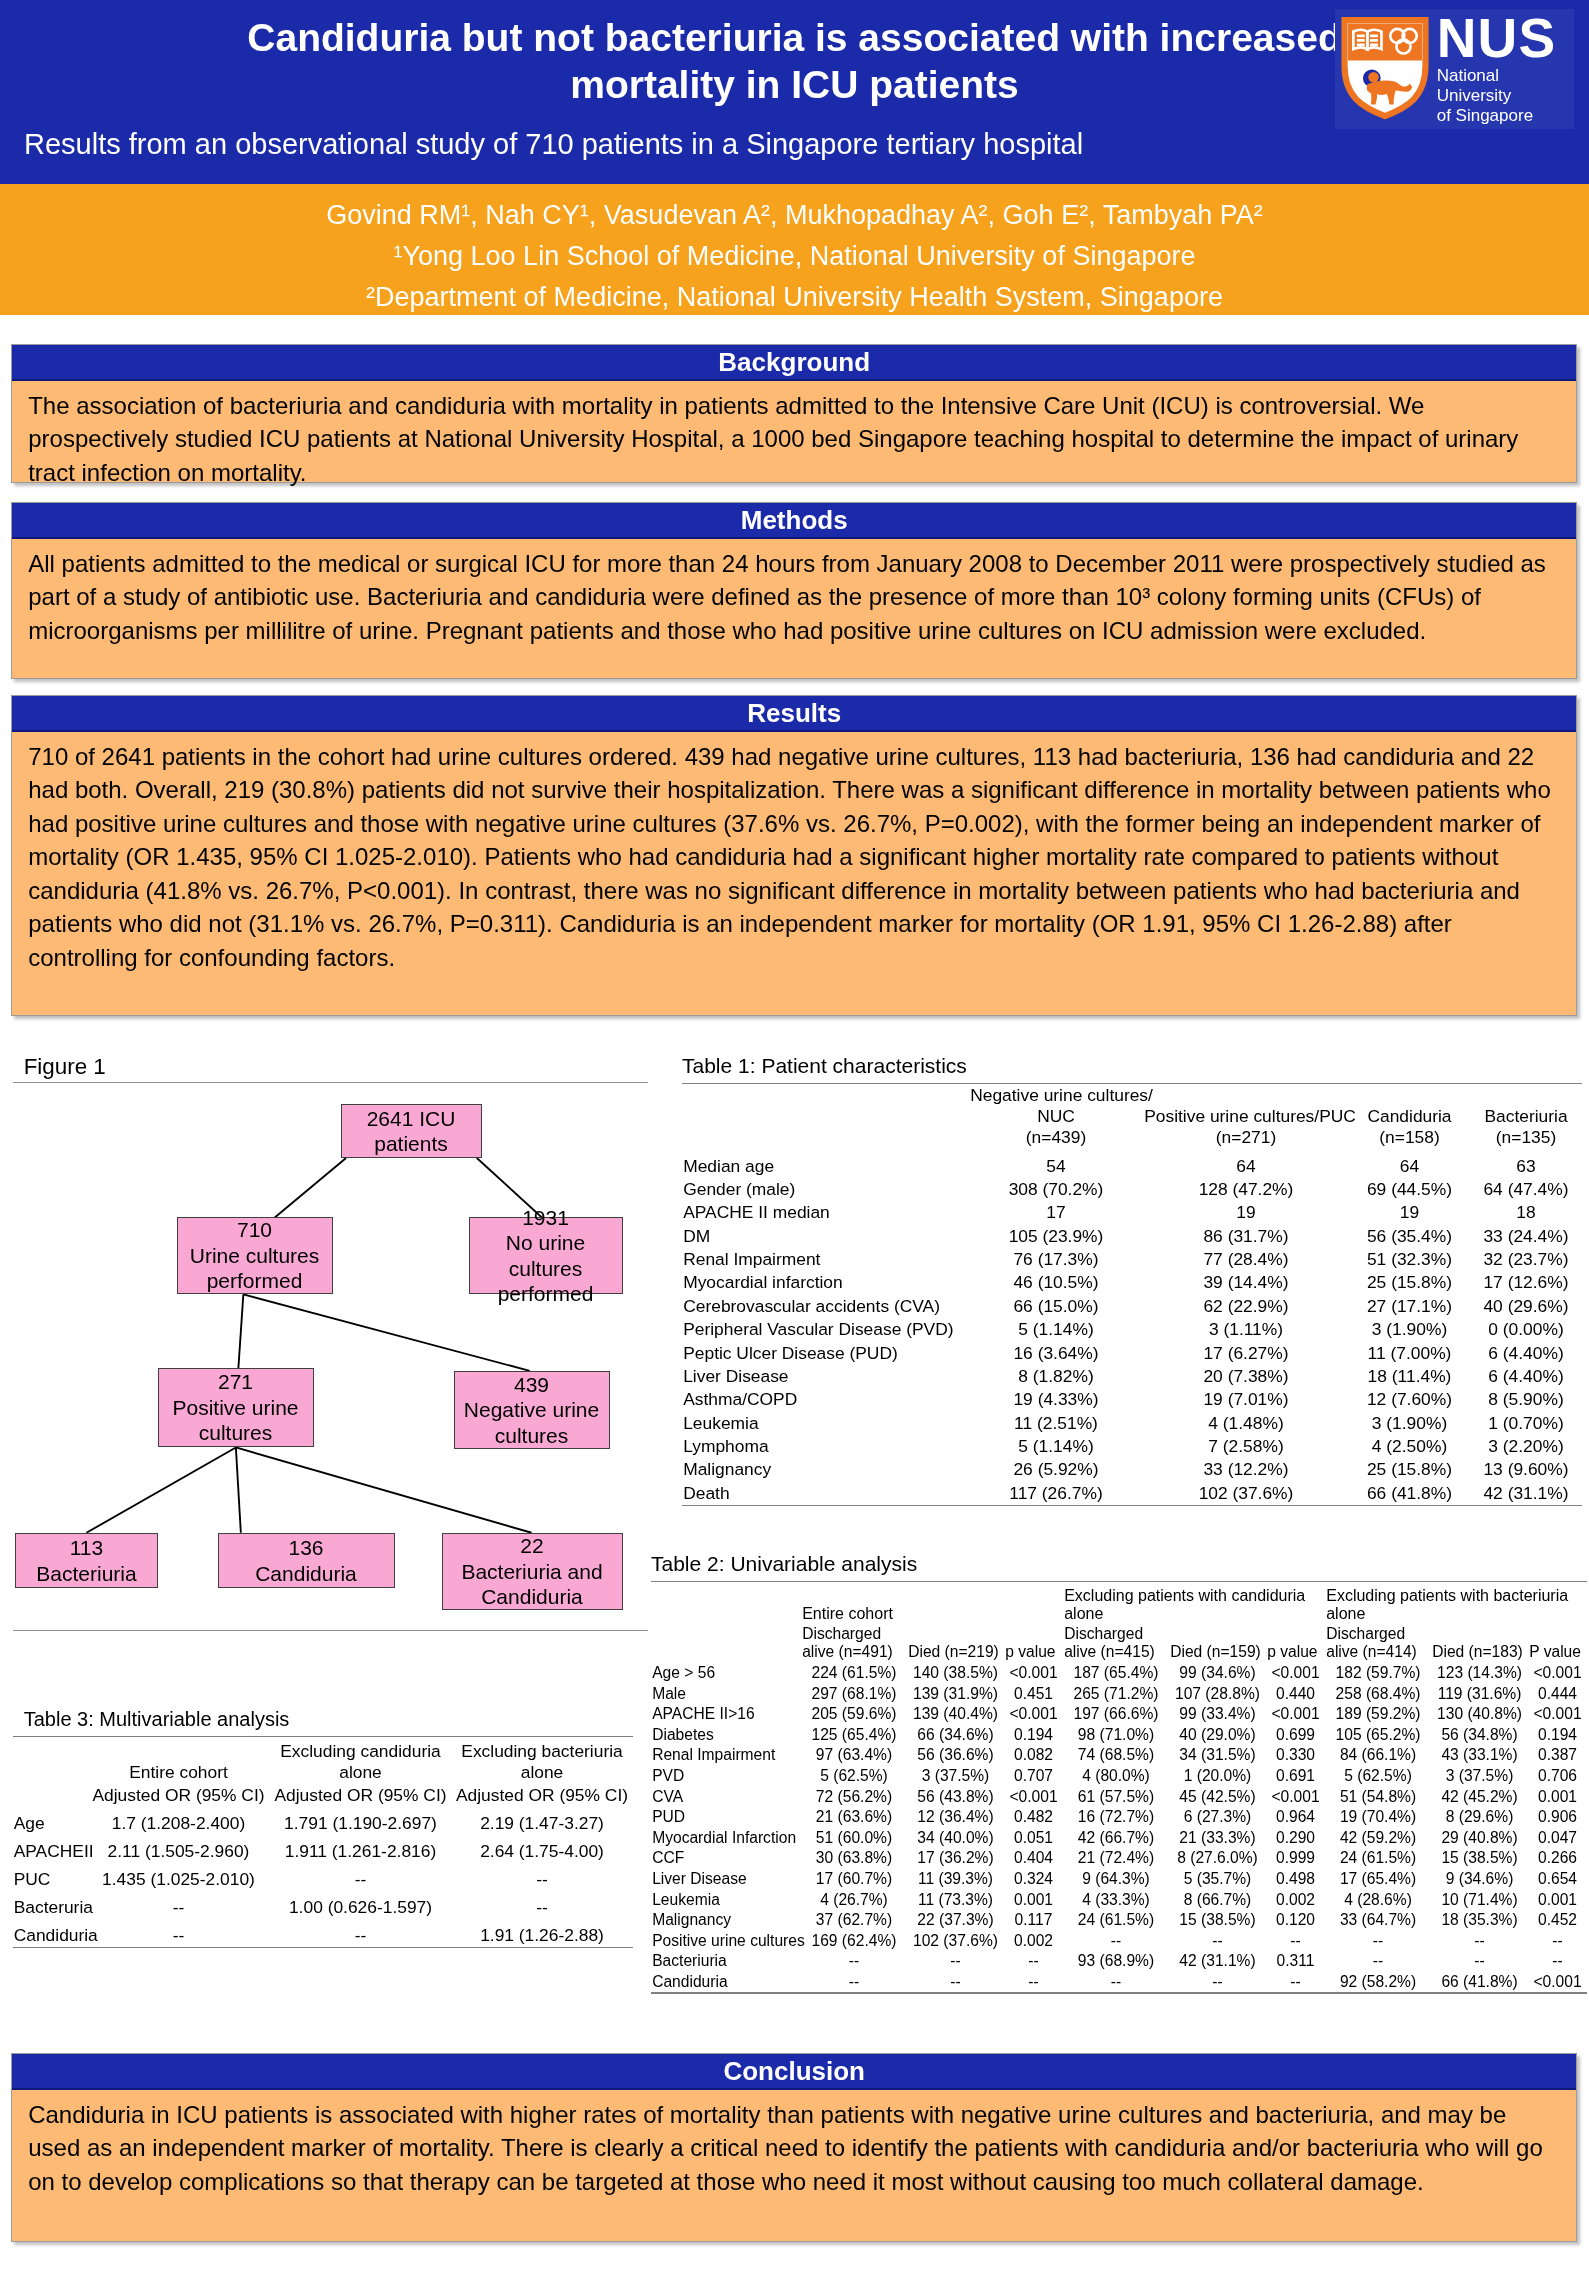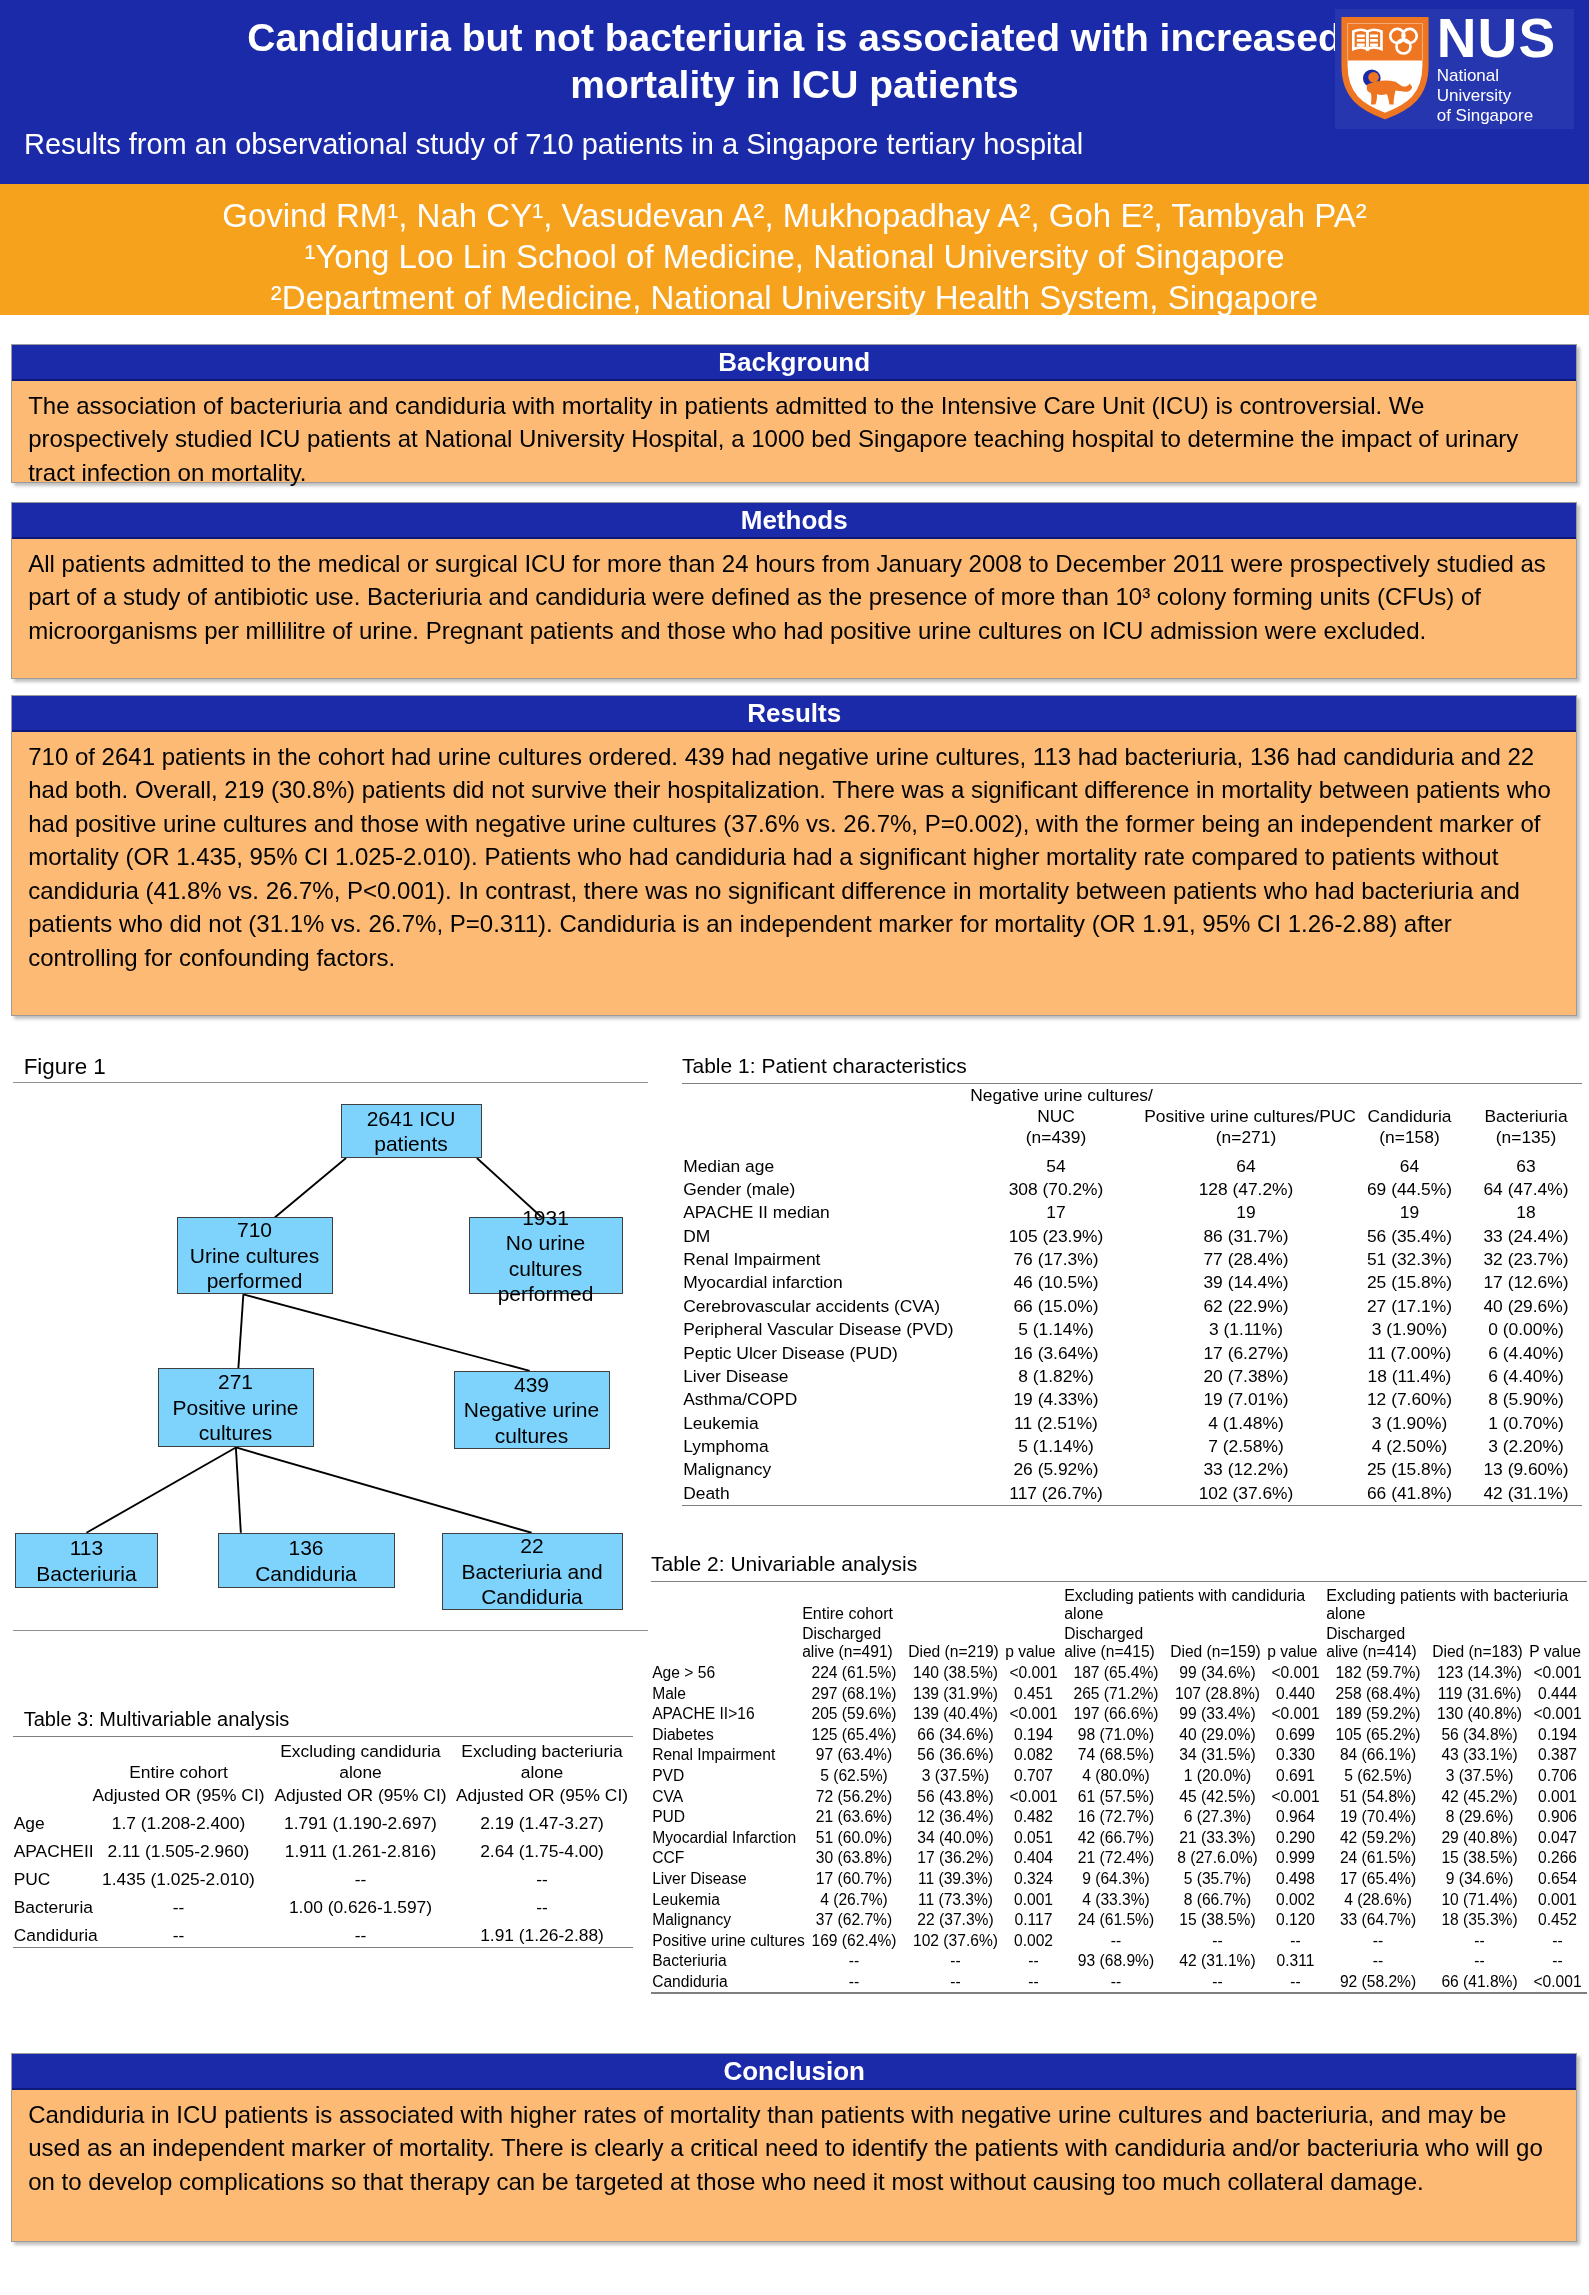--- a/index.html
+++ b/index.html
@@ -11,33 +11,33 @@
   .title-line { color:#fff; font-weight:bold; font-size:39px; text-align:center; line-height:47px; }
   .title-wrap { padding-top:13.7px; }
   .subtitle { position:absolute; left:24px; top:128px; color:#fff; font-size:29px; }
   .logo-panel { position:absolute; left:1335px; top:8.7px; width:239px; height:120px; background:#2636ae; display:flex; align-items:center; padding:5px 6.2px; }
   .shield-svg { width:88px; height:107px; flex:0 0 auto; }
   .logo-text { margin-left:7.5px; color:#fff; }
   .logo-acronym { font-size:55px; font-weight:bold; line-height:55px; letter-spacing:1.2px; }
   .logo-name { font-size:17px; line-height:20px; }
 
   
-  .authors-band { position:absolute; left:0; top:184px; width:1589px; height:131px; background:#f6a21d; text-align:center; color:#fff; font-size:33px; line-height:41px; padding-top:11.2px; }
+  .authors-band { position:absolute; left:0; top:184px; width:1589px; height:131px; background:#f6a21d; text-align:center; color:#fff; font-size:27px; line-height:41px; padding-top:11.2px; }
 
   
   .box { position:absolute; background:#fdba74; border:1.2px solid #9b9b9b; box-shadow:2.5px 2.5px 3.1px rgba(0,0,0,0.25); }
   .bar { height:36px; background:#1b2aa8; border-bottom:2.5px solid #0d1878; color:#fff; font-weight:bold; font-size:26px; display:flex; align-items:center; justify-content:center; }
   .body-text { font-size:24px; line-height:1.40; padding:7.5px 16px 6.2px 16px; }
 
   
   .figure { position:absolute; left:12.5px; top:1053px; width:635px; height:581px; }
   .fig-label { position:absolute; left:11.2px; top:1.2px; font-size:22.4px; }
   .rule { position:absolute; left:0; width:100%; border-top:1.2px solid #909090; }
   .fc-lines { position:absolute; left:0; top:0; }
-  .fc-box { position:absolute; background:#7dd3fc; border:1.2px solid #404040; display:flex; flex-direction:column; align-items:center; justify-content:center; font-size:21px; line-height:25.5px; text-align:center; }
+  .fc-box { position:absolute; background:#f9a8d4; border:1.2px solid #404040; display:flex; flex-direction:column; align-items:center; justify-content:center; font-size:21px; line-height:25.5px; text-align:center; }
 
   
   .tablewrap { position:absolute; }
   .tcaption { font-size:21px; margin-bottom:5px; }
   table { border-collapse:collapse; table-layout:fixed; }
   th, td { font-weight:normal; padding:1.2px 1.2px; vertical-align:bottom; }
   th div { white-space:nowrap; }
   .lbl { text-align:left; white-space:nowrap; }
   .num { text-align:center; white-space:nowrap; }
 

